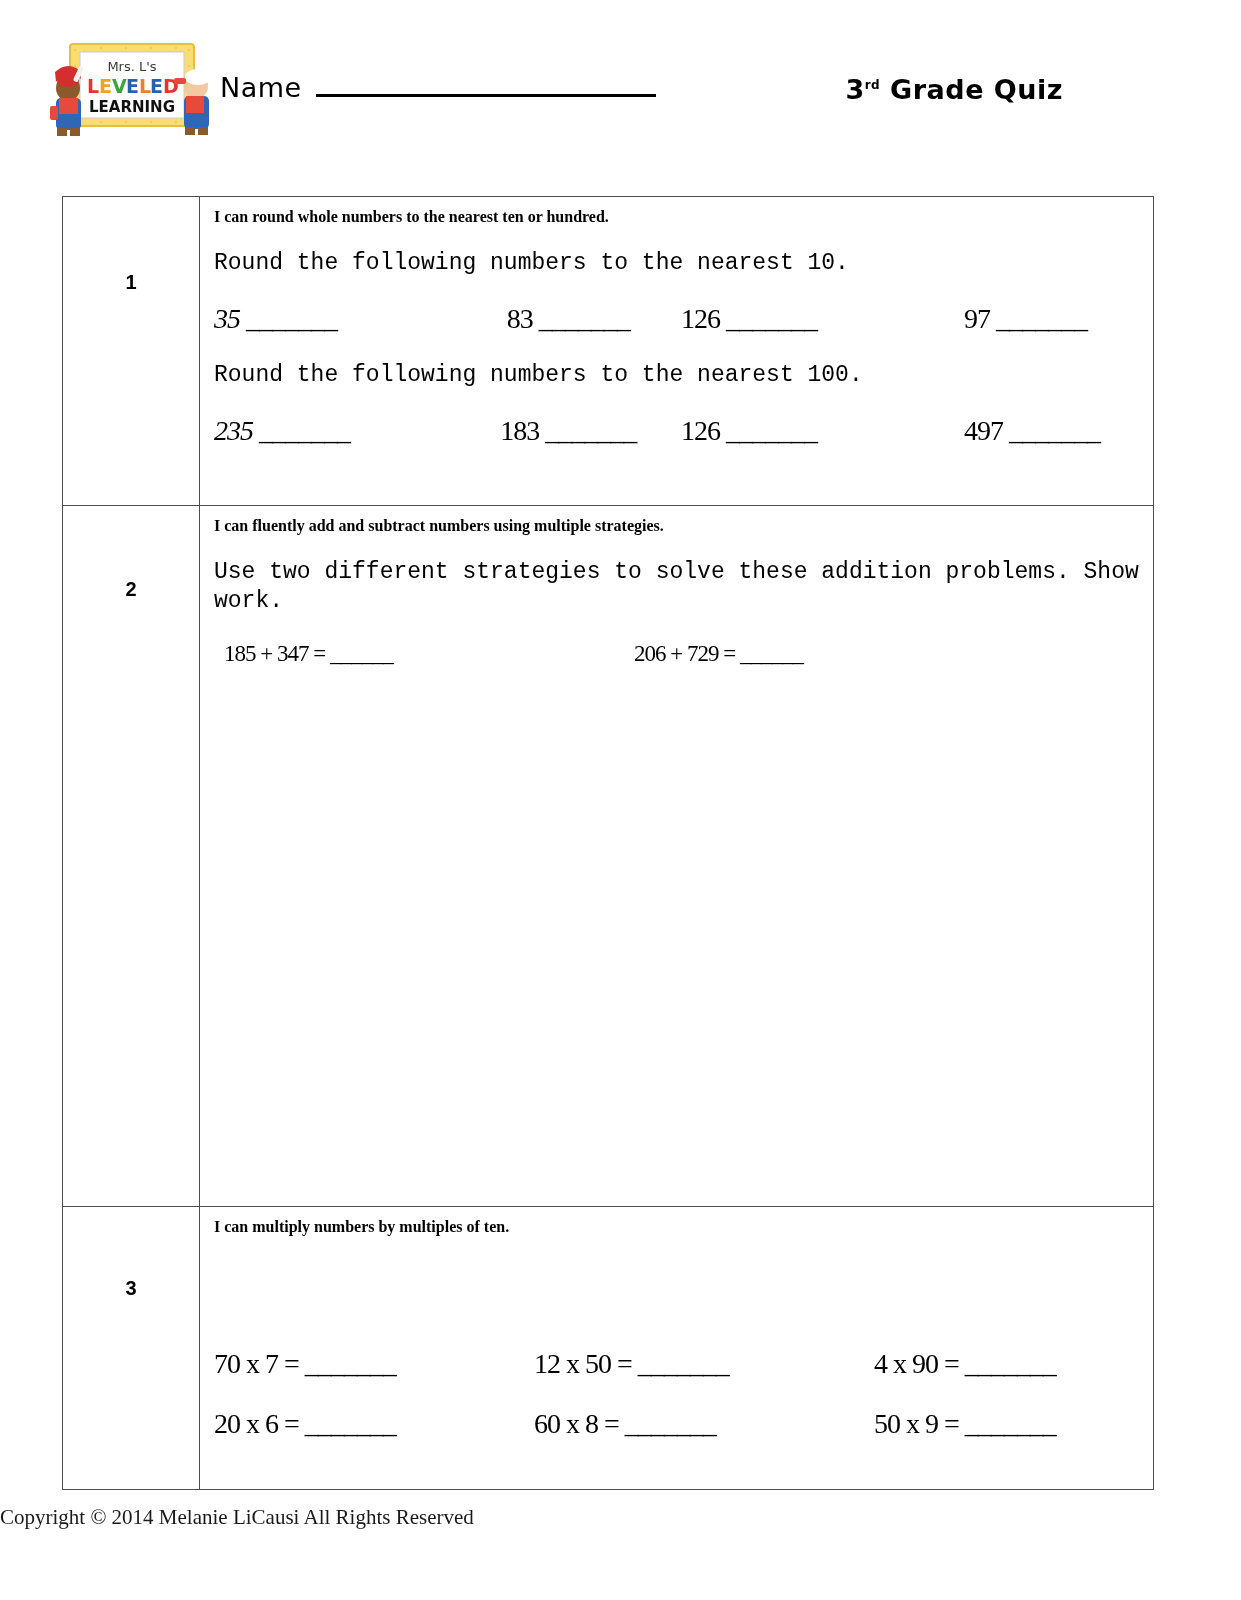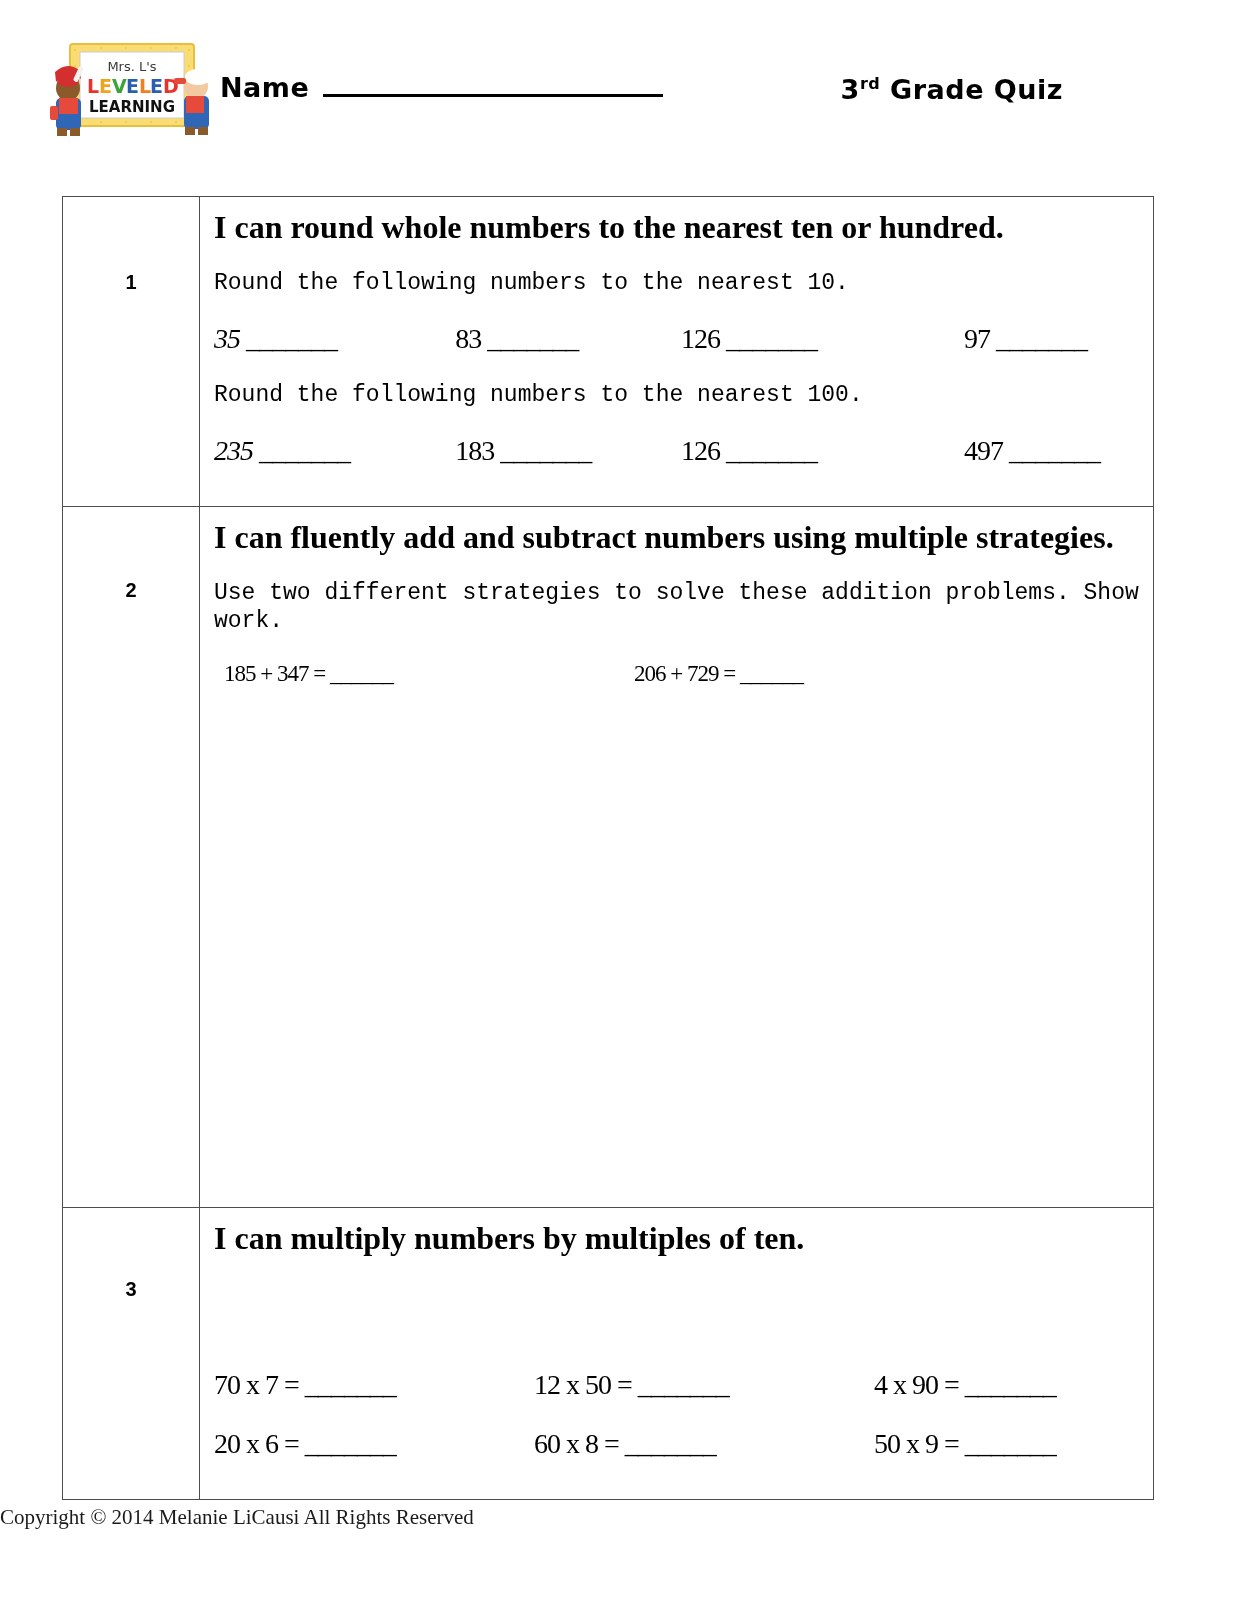--- a/index.html
+++ b/index.html
@@ -38,21 +38,21 @@
   .name-block {
     position: absolute;
     left: 220px;
     top: 74px;
     display: flex;
     align-items: flex-end;
   }
   .name-label {
     font-family: "DejaVu Sans", sans-serif;
     font-size: 27px;
-    font-weight: bold;
+    font-weight: normal;
     letter-spacing: 0.5px;
     line-height: 1;
     color: #000;
   }
   .name-rule {
     width: 340px;
     height: 0;
     border-bottom: 3px solid #000;
     margin-left: 14px;
     margin-bottom: 4px;
@@ -63,21 +63,21 @@
     right: 178px;
     top: 76px;
     font-family: "DejaVu Sans", sans-serif;
     font-size: 27px;
     font-weight: bold;
     letter-spacing: 0.5px;
     line-height: 1;
     white-space: nowrap;
   }
   .grade-title sup {
-    font-size: 16px;
+    font-size: 12px;
     vertical-align: super;
     line-height: 0;
   }
 
   .doc-title {
     position: absolute;
     left: 0;
     top: 138px;
     width: 1241px;
     text-align: center;
@@ -120,21 +120,21 @@
   .row-3 .col-body { height: 260px; }
 
   .row-1 .col-num { vertical-align: top; padding-top: 74px !important; }
   .row-2 .col-num { vertical-align: top; padding-top: 72px !important; }
   .row-3 .col-num { vertical-align: top; padding-top: 70px !important; }
 
   
   .standard {
     font-family: "Liberation Serif", "DejaVu Serif", serif;
     font-weight: bold;
-    font-size: 32px;
+    font-size: 16px;
     line-height: 1.25;
     margin: 0 0 22px 0;
   }
   .instruction {
     font-family: Liberation Mono, monospace;
     font-size: 23px;
     line-height: 1.25;
     margin: 0 0 24px 0;
   }
   .problem-row {
@@ -146,21 +146,21 @@
   }
   .problem-row .prob {
     white-space: nowrap;
   }
   .blank {
     letter-spacing: -1px;
   }
 
   
   .r4 .prob:nth-child(1) { width: 248px; font-style: italic; }
-  .r4 .prob:nth-child(2) { width: 232px; }
+  .r4 .prob:nth-child(2) { width: 232px; text-align: center; }
   .r4 .prob:nth-child(3) { width: 262px; }
   .r4 .prob:nth-child(4) { width: 180px; margin-left: 28px; }
 
   
   .r2 { font-size: 23px; padding-left: 10px; }
   .r2 .prob:nth-child(1) { width: 410px; }
 
   
   .r3 .prob:nth-child(1) { width: 320px; }
   .r3 .prob:nth-child(2) { width: 340px; }

